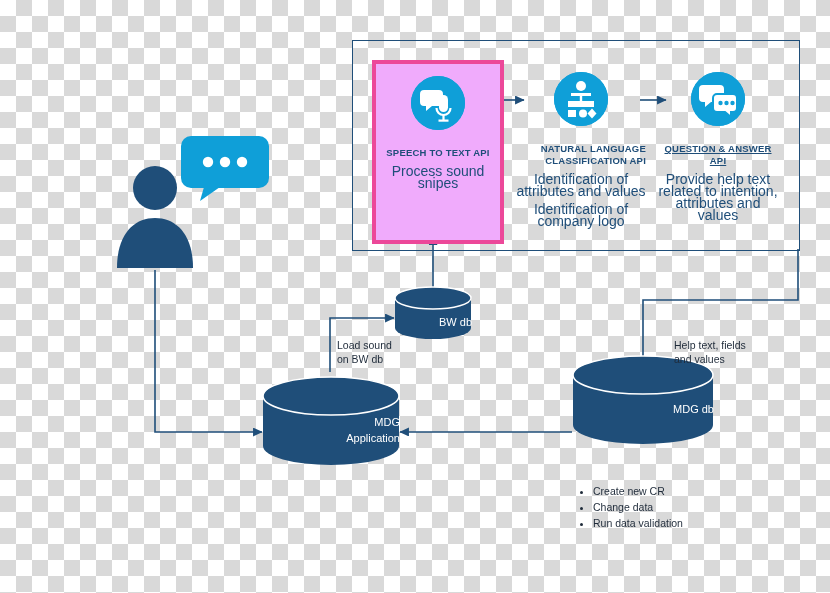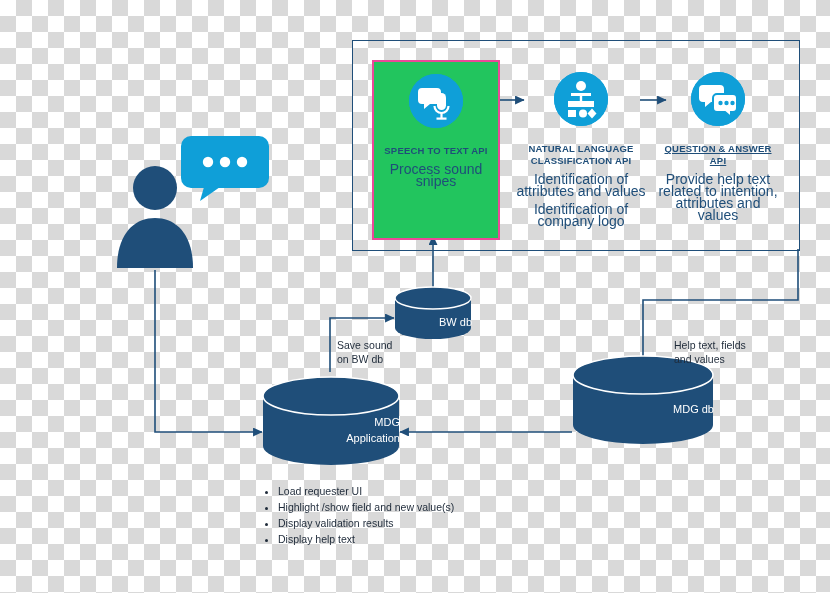--- a/index.html
+++ b/index.html
@@ -17,21 +17,21 @@
   svg.lines{position:absolute;left:0;top:0;width:830px;height:593px;pointer-events:none;}
 
   
   .api-group{
     position:absolute;left:352px;top:40px;width:446px;height:209px;
     border:1.5px solid #1f4e79;background:transparent;
   }
 
   .api-card{position:absolute;text-align:center;}
   .api-card.highlight{
-    border:2px solid #ec4899;background:#22c55e;
+    border:4px solid #ec4899;background:#f0abfc;
   }
 
   .api-title{
     color:#1f4e79;font-weight:bold;font-size:9.5px;line-height:12px;
     letter-spacing:.2px;
   }
   .api-sub{
     color:#1f4e79;font-size:14px;line-height:12px;margin-top:6px;
   }
 
@@ -129,21 +129,21 @@
         <circle cx="27" cy="27" r="27" fill="#0f9fd8"></circle>
         <circle cx="27" cy="14" r="5" fill="#ffffff"></circle>
         <rect x="17" y="21" width="20" height="3" fill="#ffffff"></rect>
         <rect x="25.8" y="23.5" width="2.4" height="6" fill="#ffffff"></rect>
         <rect x="14" y="29" width="26" height="6" fill="#ffffff"></rect>
         <rect x="14" y="38" width="8" height="7" fill="#ffffff"></rect>
         <circle cx="29" cy="41.5" r="4" fill="#ffffff"></circle>
         <path d="M38,36.5 l4.5,5 l-4.5,5 l-4.5,-5 z" fill="#ffffff"></path>
       </svg>
     </div>
-    <div class="api-title" style="margin-top:17px;">NATURAL LANGUAGE CLASSIFICATION API</div>
+    <div class="api-title" style="margin-top:17px;text-align:right;">NATURAL LANGUAGE CLASSIFICATION API</div>
     <div class="api-sub">Identification of attributes and values</div>
     <div class="api-sub">Identification of company logo</div>
   </div>
 
   <div class="api-card" style="left:656px;top:60px;width:124px;height:176px;">
     <div class="circ" style="margin-top:12px;">
       <svg width="54" height="54" viewBox="0 0 54 54">
         <circle cx="27" cy="27" r="27" fill="#0f9fd8"></circle>
         <path d="M12,13 h17 a4,4 0 0 1 4,4 v9 a4,4 0 0 1 -4,4 h-9 l-6,5 v-5 h-2 a4,4 0 0 1 -4,-4 v-9 a4,4 0 0 1 4,-4 z" fill="#ffffff"></path>
         <path d="M26,22 h16 a4,4 0 0 1 4,4 v10 a4,4 0 0 1 -4,4 h-2 v5 l-6,-5 h-8 a4,4 0 0 1 -4,-4 v-10 a4,4 0 0 1 4,-4 z" fill="#ffffff" stroke="#0f9fd8" stroke-width="2"></path>
@@ -175,31 +175,30 @@
 
   <div class="db" style="left:572px;top:355px;width:142px;height:90px;">
     <svg width="142" height="90" viewBox="0 0 142 90">
       <path d="M1,20 v50 a70,19 0 0 0 140,0 v-50 z" fill="#1f4e79"></path>
       <ellipse cx="71" cy="20" rx="70" ry="19" fill="#1f4e79" stroke="#ffffff" stroke-width="1.6"></ellipse>
     </svg>
     <div class="db-label" style="top:48px;">MDG db</div>
   </div>
 
   <div class="edge-label" style="left:337px;top:338px;">
-    <div>Save sound</div>
+    <div>Load sound</div>
     <div>on BW db</div>
   </div>
   <div class="edge-label" style="left:650px;top:338px;margin-left:24px;">
     <div>Help text, fields</div>
     <div>and values</div>
   </div>
 
-  <div class="note" style="left:265px;top:483px;width:250px;">
+
+  <div class="note" style="left:580px;top:483px;width:200px;">
     <ul>
-      <li>Load requester UI</li>
-      <li>Highlight /show field and new value(s)</li>
-      <li>Display validation results</li>
-      <li>Display help text</li>
+      <li>Create new CR</li>
+      <li>Change data</li>
+      <li>Run data validation</li>
     </ul>
   </div>
 
-
 </div>
 
 </body></html>

